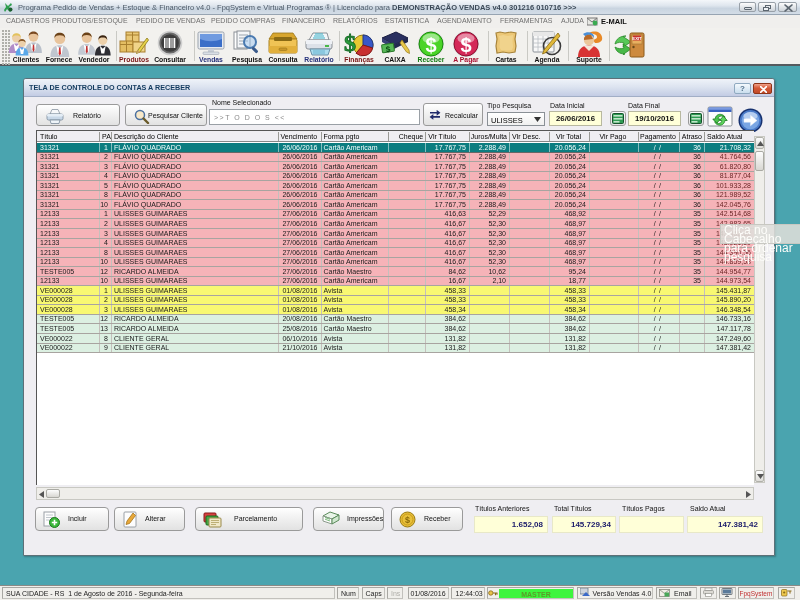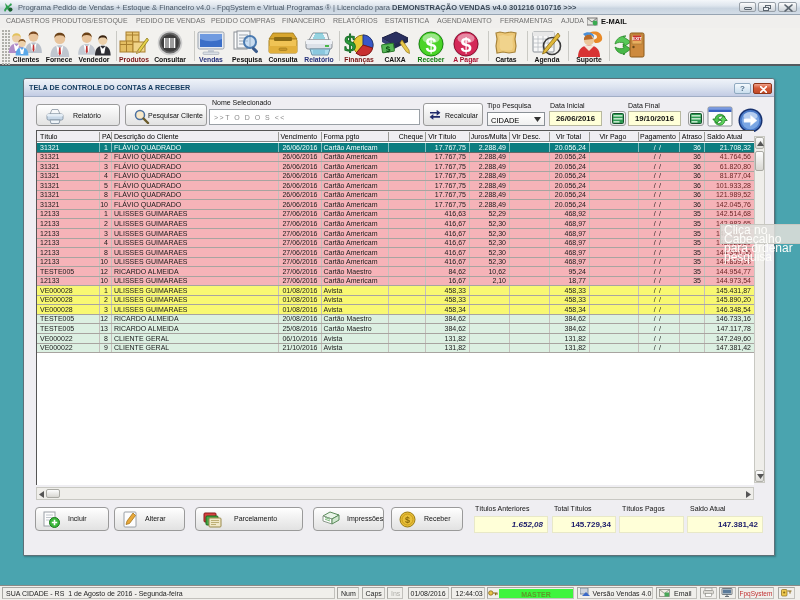--- a/index.html
+++ b/index.html
@@ -303,21 +303,21 @@
       <div class="abs field" style="left:185px;top:30px;width:211px;height:16px;font-size:7px;color:#8a8a8a;line-height:15px;padding-left:4px;letter-spacing:1.5px;">&gt;&gt;T O D O S &lt;&lt;</div>
       <div class="abs btn" style="left:399px;top:24px;width:60px;height:23px;">
 <svg style="position:absolute;left:5px;top:6px" width="12" height="10" viewBox="0 0 14 12">
 <path d="M1 3.5 L9 3.5 L9 1 L13.5 4.5 L9 8 L9 5.5 L1 5.5 Z" fill="#202a6a" transform="translate(0,-1.2)"></path>
 <path d="M13 8.5 L5 8.5 L5 6 L0.5 9.5 L5 13 L5 10.5 L13 10.5 Z" fill="#202a6a" transform="translate(0,-1.2)"></path>
 </svg>
 <span style="position:absolute;left:21px;top:8px;">Recalcular</span>
       </div>
       <div class="abs lbl" style="left:463px;top:23px;">Tipo  Pesquisa</div>
       <div class="abs" style="left:463px;top:33px;width:58px;height:14px;background:linear-gradient(#fff,#f0f0f0);border:1px solid #8a9096;font-size:7.5px;">
-<span style="position:absolute;left:3px;top:3px;">CIDADE</span>
+<span style="position:absolute;left:3px;top:3px;">ULISSES</span>
 <svg style="position:absolute;right:3px;top:4px" width="7" height="5" viewBox="0 0 7 5">
           <path d="M0 0 h7 L3.5 5 Z" fill="#333"></path>
         </svg>
       </div>
       <div class="abs lbl" style="left:526px;top:23px;">Data Inicial</div>
       <div class="abs ylw" style="left:525px;top:32px;width:53px;height:15px;border:1px solid #b8b8a0;font-size:7.8px;font-weight:bold;color:#111;text-align:center;line-height:14px;">26/06/2016</div>
       <div class="abs lbl" style="left:604px;top:23px;">Data Final</div>
       <div class="abs ylw" style="left:604px;top:32px;width:53px;height:15px;border:1px solid #b8b8a0;font-size:7.8px;font-weight:bold;color:#111;text-align:center;line-height:14px;">19/10/2016</div>
       <div class="abs btn" style="left:586px;top:32px;width:16px;height:15px;">
         <div style="position:absolute;left:1px;top:1px;"><svg width="12" height="11" viewBox="0 0 12 11">
@@ -1083,21 +1083,21 @@
       </div>
       <div class="abs btn" style="left:367px;top:428px;width:72px;height:24px;border-radius:4px;">
         <div style="position:absolute;left:7px;top:3px;"><svg width="18" height="17" viewBox="0 0 18 17">
             <circle cx="8.5" cy="8.5" r="7.5" fill="#e8c03a" stroke="#9a7a10"></circle>
             <circle cx="8.5" cy="8.5" r="5.5" fill="none" stroke="#c89a1a" stroke-width="1"></circle>
             <text x="8.5" y="12" font-size="9" font-weight="bold" fill="#8a6a0a" text-anchor="middle">$</text>
           </svg></div>
         <span style="position:absolute;left:32px;top:7px;">Receber</span>
       </div>
       <div class="abs" style="left:451px;top:426px;font-size:7px;color:#111;">Títulos Anteriores</div>
-      <div class="abs" style="left:450px;top:437px;width:74px;height:17px;background:#ffffd8;border:1px solid #e8e8c8;font-size:8px;font-weight:bold;color:#1a1a6a;text-align:right;line-height:16px;padding-right:4px;font-style:italic;">1.652,08</div>
+      <div class="abs" style="left:450px;top:437px;width:74px;height:17px;background:#ffffd8;border:1px solid #e8e8c8;font-size:8px;font-weight:bold;color:#1a1a6a;text-align:right;line-height:16px;padding-right:4px;">1.652,08</div>
       <div class="abs" style="left:530px;top:426px;font-size:7px;color:#111;">Total Títulos</div>
       <div class="abs" style="left:528px;top:437px;width:64px;height:17px;background:#ffffd8;border:1px solid #e8e8c8;font-size:8px;font-weight:bold;color:#1a1a6a;text-align:right;line-height:16px;padding-right:4px;">145.729,34</div>
       <div class="abs" style="left:598px;top:426px;font-size:7px;color:#111;">Títulos Pagos</div>
       <div class="abs" style="left:595px;top:437px;width:65px;height:17px;background:#ffffd8;border:1px solid #e8e8c8;font-size:8px;font-weight:bold;color:#1a1a6a;text-align:right;line-height:16px;padding-right:4px;"></div>
       <div class="abs" style="left:666px;top:426px;font-size:7px;color:#111;">Saldo Atual</div>
       <div class="abs" style="left:663px;top:437px;width:76px;height:17px;background:#ffffd8;border:1px solid #e8e8c8;font-size:8px;font-weight:bold;color:#1a1a6a;text-align:right;line-height:16px;padding-right:4px;">147.381,42</div>
 </div>
   </div>
 <div class="abs" style="left:0;top:585px;width:800px;height:15px;background:#f0efeb;border-top:1px solid #8a8a86;"></div>
 <div class="abs" style="left:2.0px;top:587px;width:333.0px;height:12px;border:1px solid #c2c1bc;border-top-color:#a8a7a2;border-left-color:#a8a7a2;background:#f0efeb;font-size:7px;color:#222;line-height:11px;white-space:nowrap;overflow:hidden;"><span style="padding-left:3px">SUA CIDADE - RS&nbsp;&nbsp;1 de Agosto de 2016 - Segunda-feira</span></div>

